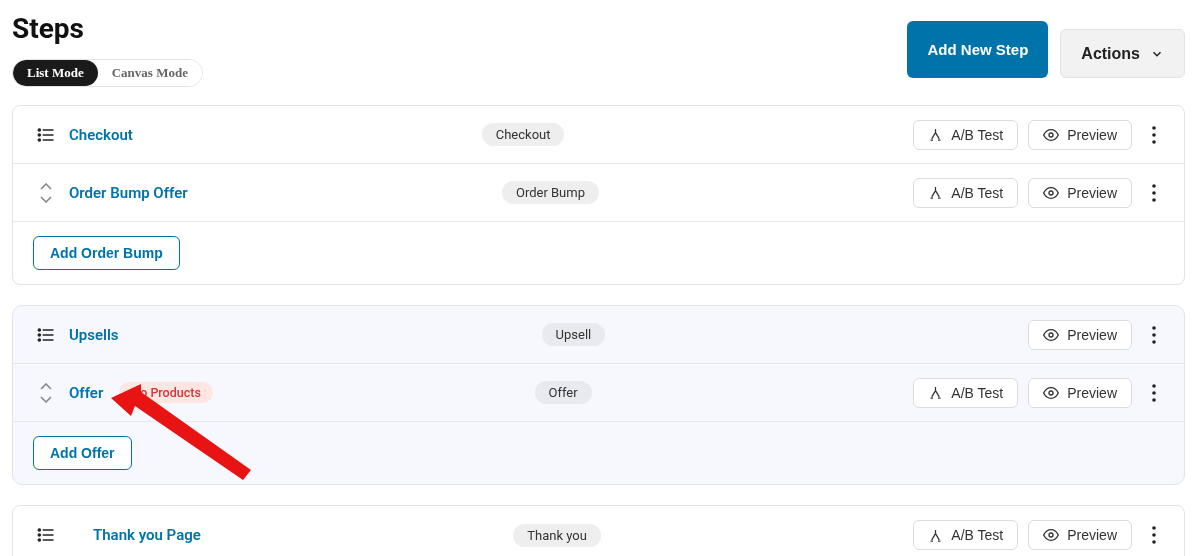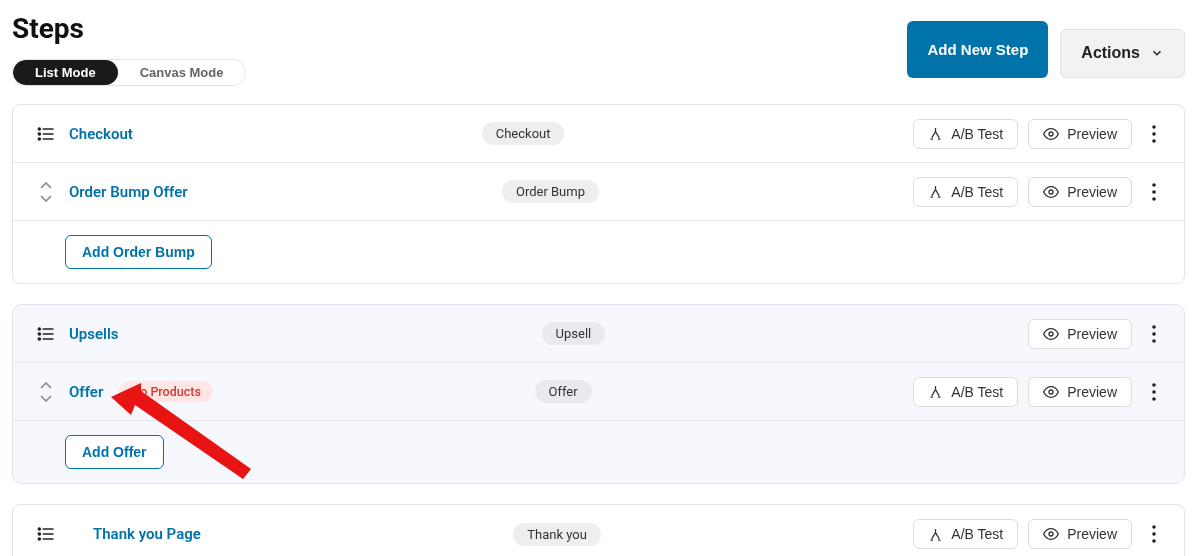--- a/index.html
+++ b/index.html
@@ -1,21 +1,21 @@
 <!DOCTYPE html>
 <html><head>
   <meta charset="utf-8">
   <style>
     * { box-sizing: border-box; margin: 0; padding: 0; }
     body { font-family: -apple-system, BlinkMacSystemFont, "Segoe UI", Roboto, sans-serif; background: #fff; padding: 12px; width: 1197px; }
     .header { display: flex; align-items: center; justify-content: space-between; margin-bottom: 18px; }
     .header-left { display: flex; align-items: flex-start; gap: 14px; flex-direction: column; }
     .page-title { font-size: 28px; font-weight: 700; color: #111; }
     .mode-toggle { display: inline-flex; border: 1px solid #e3e3e3; border-radius: 999px; overflow: hidden; }
-    .mode-btn { padding: 5px 22px; font-size: 13px; font-weight: 600; cursor: pointer; border: none; background: #fff; color: #666; }
+    .mode-btn { padding: 5px 14px; font-size: 13px; font-weight: 600; cursor: pointer; border: none; background: #fff; color: #666; font-family: Liberation Serif, serif; }
     .mode-btn.active { background: #1a1a1a; color: #fff; border-radius: 999px; }
     .header-right { display: flex; gap: 12px; }
     .btn-primary { background: #0073aa; color: #fff; border: none; border-radius: 6px; padding: 20px 20px; font-size: 15px; font-weight: 600; cursor: pointer; }
     .btn-secondary { background: #f2f2f2; color: #222; border: 1px solid #e3e3e3; border-radius: 6px; padding: 10px 20px; font-size: 16px; font-weight: 600; cursor: pointer; display: inline-flex; align-items: center; gap: 10px; margin-top: 8px; }
     .group { border: 1px solid #e3e3e3; border-radius: 8px; margin-bottom: 20px; overflow: hidden; }
     .group.hl { background: #f7f8fd; border-color: #dfe3f0; border-radius: 10px; }
     .row { display: flex; align-items: center; padding: 12px 18px; border-bottom: 1px solid #e8e8e8; min-height: 58px; }
     .group.hl .row { border-bottom-color: #e4e7f2; }
     .row:last-of-type { border-bottom: none; }
     .row.footer-row { padding: 14px 20px; border-bottom: none; }
@@ -23,21 +23,21 @@
     .handle svg { display: block; }
     .sort-handle { display: flex; flex-direction: column; gap: 4px; color: #888; }
     .row-title { color: #0073aa; font-weight: 600; font-size: 15px; margin-left: 8px; cursor: pointer; }
     .warn-pill { background: #ffe6e3; color: #d63638; font-size: 12.5px; font-weight: 500; padding: 3px 12px; border-radius: 999px; margin-left: 16px; }
     .center { flex: 1; display: flex; justify-content: center; }
     .tag { background: #eeeeee; color: #333; font-size: 13px; padding: 4px 14px; border-radius: 999px; }
     .group.hl .tag { background: #e8eaf0; }
     .actions { display: flex; align-items: center; gap: 10px; }
     .chip { background: #fff; border: 1px solid #dcdcdc; border-radius: 6px; padding: 6px 14px; font-size: 14px; font-weight: 500; color: #333; cursor: pointer; display: inline-flex; align-items: center; gap: 8px; }
     .kebab { width: 24px; height: 24px; display: flex; align-items: center; justify-content: center; cursor: pointer; color: #222; }
-    .add-btn { background: #fff; border: 1.5px solid #0073aa; color: #0073aa; border-radius: 6px; padding: 8px 16px; font-size: 14px; font-weight: 600; cursor: pointer; margin-left: 32px; }
+    .add-btn { background: #fff; border: 1.5px solid #0073aa; color: #0073aa; border-radius: 6px; padding: 8px 16px; font-size: 14px; font-weight: 600; cursor: pointer; }
     .arrow-annotation { position: absolute; pointer-events: none; }
   </style>
 </head>
 <body>
 
 <div class="header">
   <div class="header-left">
     <h1 class="page-title">Steps</h1>
     <div class="mode-toggle">
       <button class="mode-btn active">List Mode</button>

